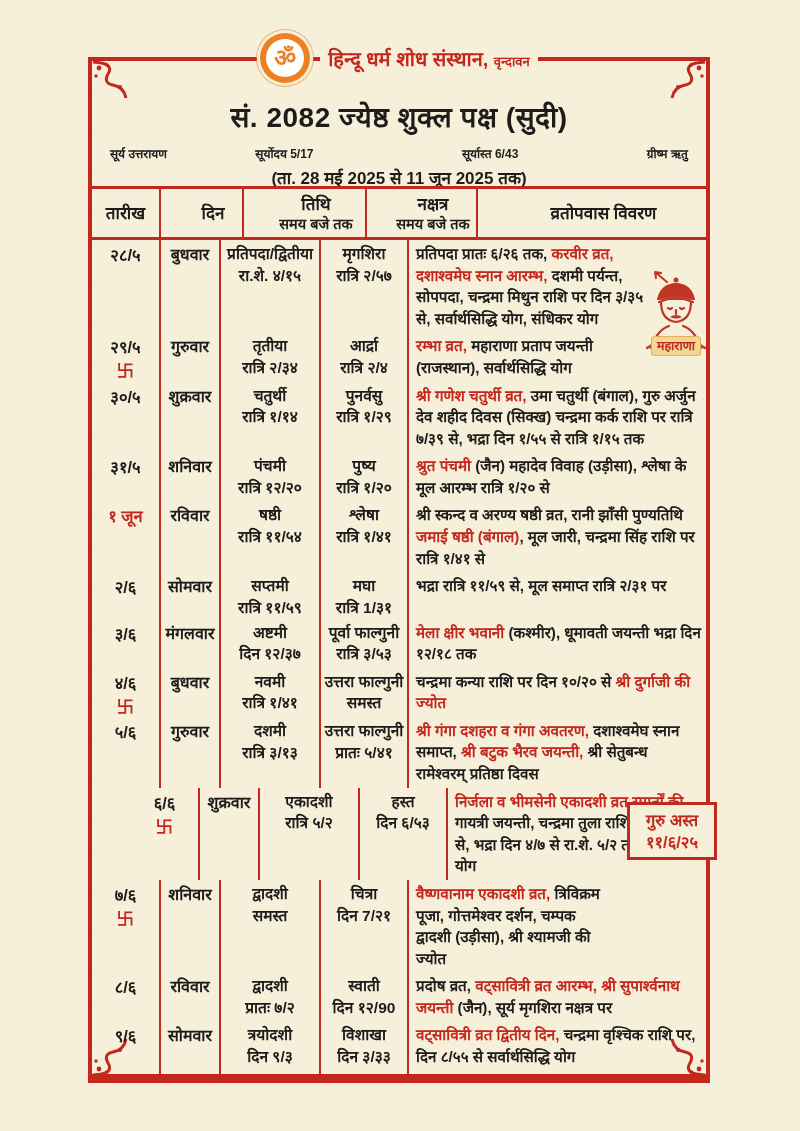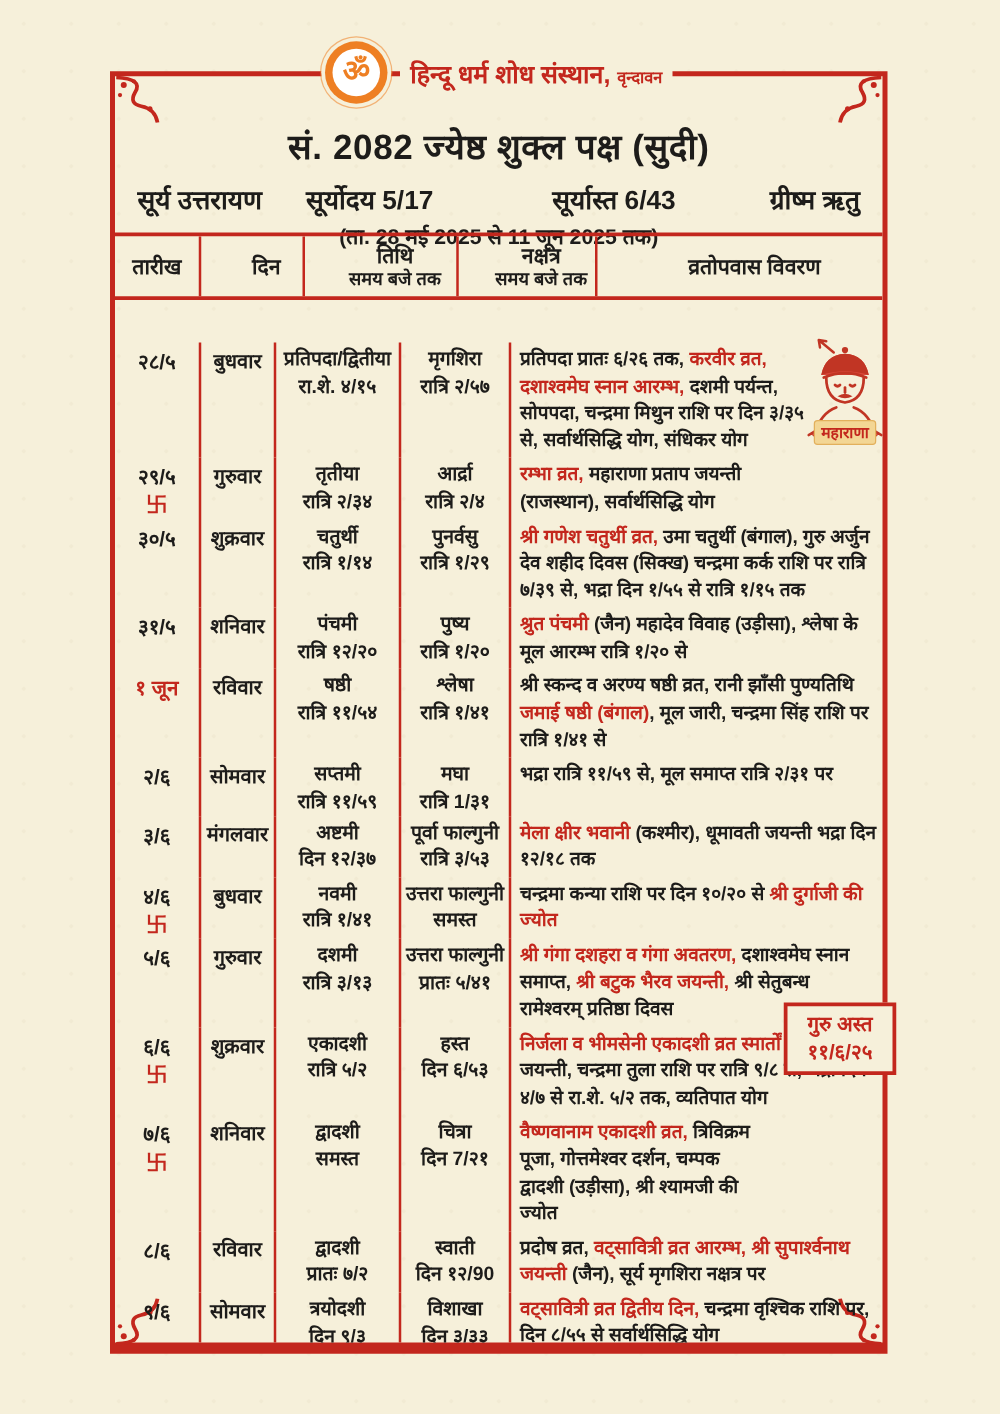--- a/index.html
+++ b/index.html
@@ -58,21 +58,21 @@
   }
   .org .city{font-size:13px;}
   
   .title{
     margin-top:36px;text-align:center;
     font-size:28px;font-weight:bold;color:var(--dark);letter-spacing:.5px;
   }
   .info-row{
     display:flex;justify-content:space-between;align-items:baseline;
     padding:10px 18px 0 18px;
-    font-size:21px;font-weight:bold;color:var(--dark);
+    font-size:12px;font-weight:bold;color:var(--dark);
   }
   .info-row span:nth-child(2){margin-right:60px;}
   .info-row span:nth-child(3){margin-right:40px;}
   .date-range{
     text-align:center;font-size:17px;font-weight:bold;color:var(--dark);
     padding:4px 0 7px 0;
   }
   
   .cal-table{
     position:absolute;left:0;right:0;top:125px;bottom:0;
@@ -104,30 +104,30 @@
     text-align:center;font-weight:bold;font-size:15.5px;color:var(--dark);
     line-height:1.4;padding-top:4px;
   }
   .c-det{
     font-weight:bold;font-size:15.2px;color:var(--dark);
     line-height:1.42;padding:4px 5px 3px 7px;
   }
   .sg-r{color:var(--red);}
   .sg-b{color:var(--dark);}
   
-  #rows .trow:nth-child(1){min-height:90px;margin-top:34px;}
+  #rows .trow:nth-child(1){min-height:90px;}
   #rows .trow:nth-child(2){min-height:43px;}
   #rows .trow:nth-child(3){min-height:57px;}
   #rows .trow:nth-child(4){min-height:43px;}
   #rows .trow:nth-child(5){min-height:67px;}
   #rows .trow:nth-child(6){min-height:43px;}
   #rows .trow:nth-child(7){min-height:43px;}
   #rows .trow:nth-child(8){min-height:44px;}
   #rows .trow:nth-child(9){min-height:66px;}
-  #rows .trow:nth-child(10){min-height:65px;}
+  #rows .trow:nth-child(10){min-height:65px;padding-left:39px;}
   #rows .trow:nth-child(11){min-height:65px;}
   #rows .trow:nth-child(12){min-height:42px;}
   #rows .trow:nth-child(13){min-height:43px;}
   #rows .trow:nth-child(14){min-height:67px;}
   #rows .trow:nth-child(15){min-height:60px;}
   #rows .trow:nth-child(1) .c-det{padding-right:52px;}
   #rows .trow:nth-child(2) .c-det{padding-right:90px;}
   #rows .trow:nth-child(11) .c-det{padding-right:96px;}
   
   .maharana{

